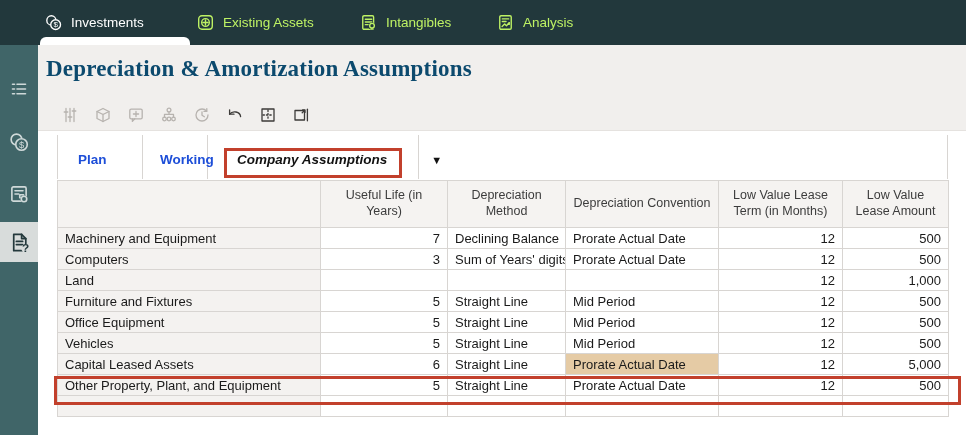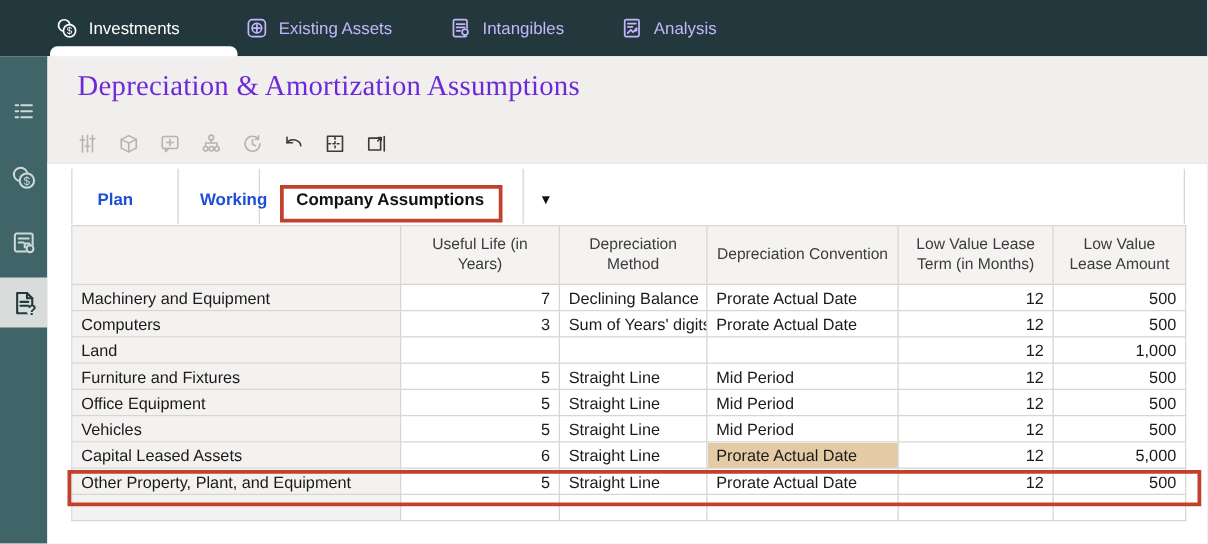--- a/index.html
+++ b/index.html
@@ -4,44 +4,44 @@
 <style>
   html,body{margin:0;padding:0;background:#e8e8e8;}
   *{box-sizing:border-box;}
   .app{
     position:relative;width:966px;height:435px;overflow:hidden;background:#fff;
     font-family:"Liberation Sans",sans-serif;-webkit-font-smoothing:antialiased;
   }
   
   .topbar{position:absolute;left:0;top:0;width:966px;height:45px;background:#22383c;}
   .tab{position:absolute;top:0;height:45px;display:flex;align-items:center;gap:9px;
-       color:#c4b5fd;font-size:13.5px;cursor:pointer;}
+       color:#bef264;font-size:13.5px;cursor:pointer;}
   .tab.active{color:#ffffff;font-weight:400;}
   .tab .icon{display:flex;}
   .tab-notch{position:absolute;left:40px;top:37px;width:150px;height:22px;background:#ffffff;
              border-radius:6px 6px 0 0;}
   
   .sidebar{position:absolute;left:0;top:45px;width:38px;height:390px;background:#406568;}
   .side-item{position:absolute;left:0;width:38px;height:36px;display:flex;align-items:center;
              justify-content:center;color:#cfd9d9;cursor:pointer;}
   .side-item.active{background:#d8dcdb;color:#24393c;}
   
   .main{position:absolute;left:38px;top:45px;width:928px;height:390px;background:#f1efed;}
-  .page-title{position:absolute;left:24px;top:11px;margin:0;font-family:"Liberation Serif",serif;
-              font-size:23px;font-weight:400;color:#6d28d9;letter-spacing:.2px;}
+  .page-title{position:absolute;left:8px;top:11px;margin:0;font-family:"Liberation Serif",serif;
+              font-size:23px;font-weight:700;color:#0c4a6e;letter-spacing:.2px;}
   .toolbar{position:absolute;left:22px;top:57px;height:26px;display:flex;align-items:center;gap:14px;}
   .tbtn{width:19px;height:19px;display:flex;align-items:center;justify-content:center;
         color:#3d3b39;cursor:pointer;}
   .tbtn.disabled{color:#b7b3af;cursor:default;}
   .content{position:absolute;left:0;top:85px;width:928px;height:305px;background:#ffffff;
            border-top:1px solid #e5e2df;}
   
   .pov-label{position:absolute;top:91px;font-size:12px;color:#4d4d4d;margin-top:44px;}
   .pov-value{position:absolute;top:107px;font-size:13.5px;font-weight:700;color:#1d4ed8;cursor:pointer;}
-  .pov-value.entity{color:#121212;display:flex;align-items:center;gap:44px;}
+  .pov-value.entity{color:#121212;display:flex;align-items:center;gap:44px;font-style:italic;}
   .chev{font-size:11px;color:#121212;}
   .pov-divider{position:absolute;top:90px;width:1px;height:44px;background:#d8d5d2;}
   
   table.grid{position:absolute;left:19px;top:135px;width:891px;border-collapse:collapse;
              table-layout:fixed;font-size:13px;color:#1a1a1a;}
   .grid col.c0{width:263px;} .grid col.c1{width:127px;} .grid col.c2{width:118px;}
   .grid col.c3{width:153px;} .grid col.c4{width:124px;} .grid col.c5{width:106px;}
   .grid th{height:47px;background:#f5f3f1;border:1px solid #d8d5d2;font-weight:400;
            font-size:12.5px;color:#3c3c3c;text-align:center;padding:2px 6px;line-height:1.25;}
   .grid td{height:21px;border:1px solid #d8d5d2;padding:0 7px;background:#ffffff;white-space:nowrap;overflow:hidden;}

